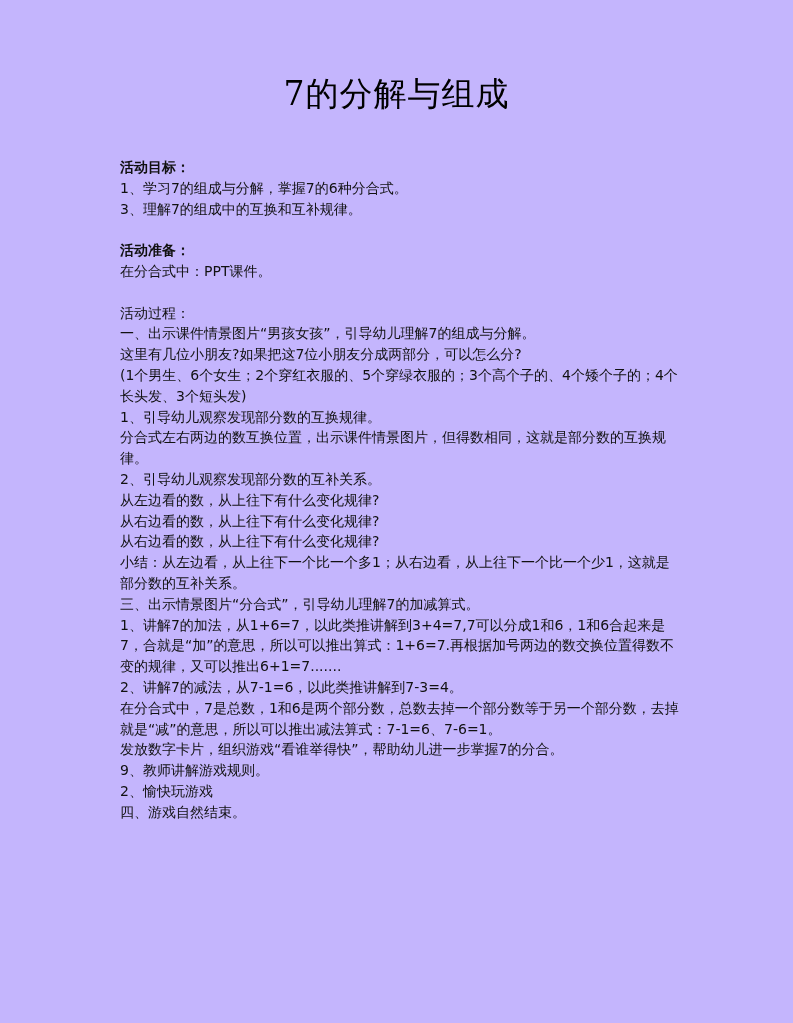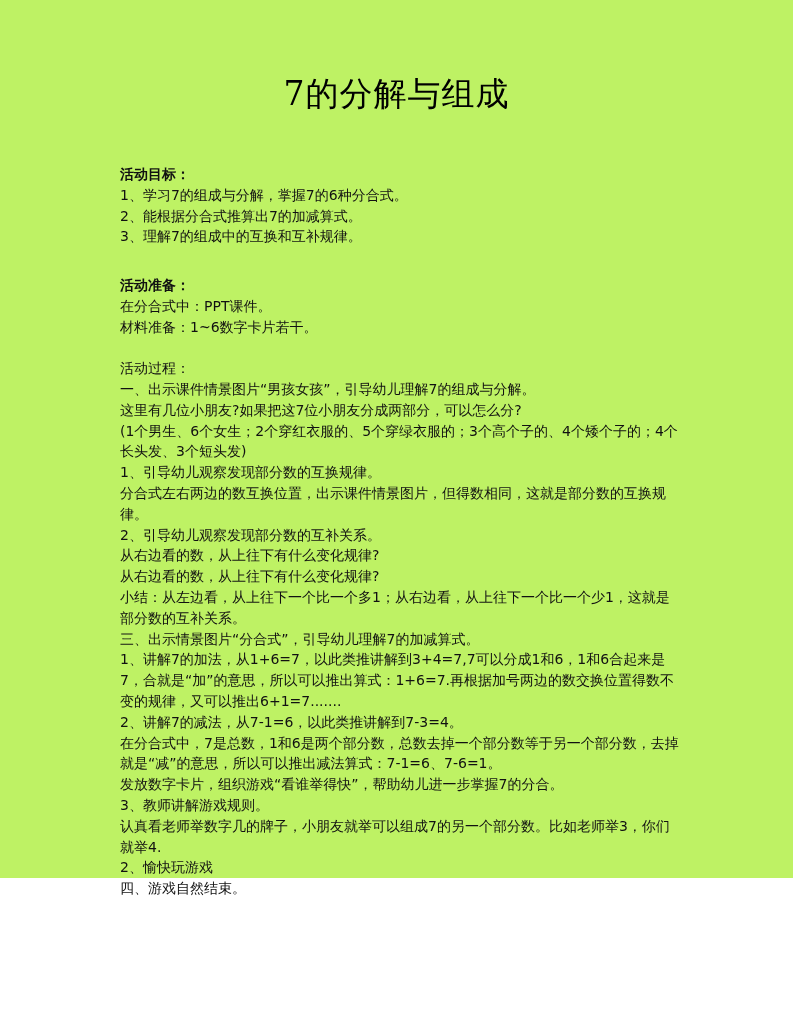--- a/index.html
+++ b/index.html
@@ -1,65 +1,63 @@
 <!DOCTYPE html>
 <html><head>
 <meta charset="utf-8">
 <style>
   html, body { margin: 0; padding: 0; background: #ffffff; }
   body { width: 793px; height: 1023px; position: relative; overflow: hidden; }
   .page {
-    position: absolute; left: 0; top: 0; width: 793px; height: 878px;
-    background: #bef264; color: #111111;
+    position: absolute; left: 0; top: 0; width: 793px; height: 1023px;
+    background: #c4b5fd; color: #111111;
     font-family: "DejaVu Sans", "Liberation Sans", sans-serif;
   }
   .title {
     position: absolute; left: 0; top: 72px; width: 793px; text-align: center;
     font-family: "DejaVu Serif", "Liberation Serif", serif;
     font-size: 33px; font-weight: normal; letter-spacing: 1px; color: #000;
   }
   .body {
     position: absolute; left: 120px; top: 157px; width: 560px;
     font-size: 14px; line-height: 20.8px; color: #111;
   }
   .line { display: block; min-height: 20.8px; white-space: pre-wrap; }
-  .heading { font-weight: bold; margin-top: 7px; }
+  .heading { font-weight: bold; }
   .gap { display: block; height: 20.8px; }
 </style>
 </head>
 <body>
 
 <div class="page">
   <div class="title">7的分解与组成</div>
 
   <div class="body">
     <span class="line heading">活动目标：</span>
     <span class="line">1、学习7的组成与分解，掌握7的6种分合式。</span>
-    <span class="line">2、能根据分合式推算出7的加减算式。</span>
     <span class="line">3、理解7的组成中的互换和互补规律。</span>
     <span class="gap"></span>
 
     <span class="line heading">活动准备：</span>
     <span class="line">在分合式中：PPT课件。</span>
-    <span class="line">材料准备：1~6数字卡片若干。</span>
     <span class="gap"></span>
 
     <span class="line">活动过程：</span>
     <span class="line">一、出示课件情景图片“男孩女孩”，引导幼儿理解7的组成与分解。</span>
     <span class="line">这里有几位小朋友?如果把这7位小朋友分成两部分，可以怎么分?</span>
     <span class="line">(1个男生、6个女生；2个穿红衣服的、5个穿绿衣服的；3个高个子的、4个矮个子的；4个长头发、3个短头发)</span>
     <span class="line">1、引导幼儿观察发现部分数的互换规律。</span>
     <span class="line">分合式左右两边的数互换位置，出示课件情景图片，但得数相同，这就是部分数的互换规律。</span>
     <span class="line">2、引导幼儿观察发现部分数的互补关系。</span>
+    <span class="line">从左边看的数，从上往下有什么变化规律?</span>
     <span class="line">从右边看的数，从上往下有什么变化规律?</span>
     <span class="line">从右边看的数，从上往下有什么变化规律?</span>
     <span class="line">小结：从左边看，从上往下一个比一个多1；从右边看，从上往下一个比一个少1，这就是部分数的互补关系。</span>
     <span class="line">三、出示情景图片“分合式”，引导幼儿理解7的加减算式。</span>
     <span class="line">1、讲解7的加法，从1+6=7，以此类推讲解到3+4=7,7可以分成1和6，1和6合起来是7，合就是“加”的意思，所以可以推出算式：1+6=7.再根据加号两边的数交换位置得数不变的规律，又可以推出6+1=7.......</span>
     <span class="line">2、讲解7的减法，从7-1=6，以此类推讲解到7-3=4。</span>
     <span class="line">在分合式中，7是总数，1和6是两个部分数，总数去掉一个部分数等于另一个部分数，去掉就是“减”的意思，所以可以推出减法算式：7-1=6、7-6=1。</span>
     <span class="line">发放数字卡片，组织游戏“看谁举得快”，帮助幼儿进一步掌握7的分合。</span>
-    <span class="line">3、教师讲解游戏规则。</span>
-    <span class="line">认真看老师举数字几的牌子，小朋友就举可以组成7的另一个部分数。比如老师举3，你们就举4.</span>
+    <span class="line">9、教师讲解游戏规则。</span>
     <span class="line">2、愉快玩游戏</span>
     <span class="line">四、游戏自然结束。</span>
   </div>
 </div>
 
 </body></html>

